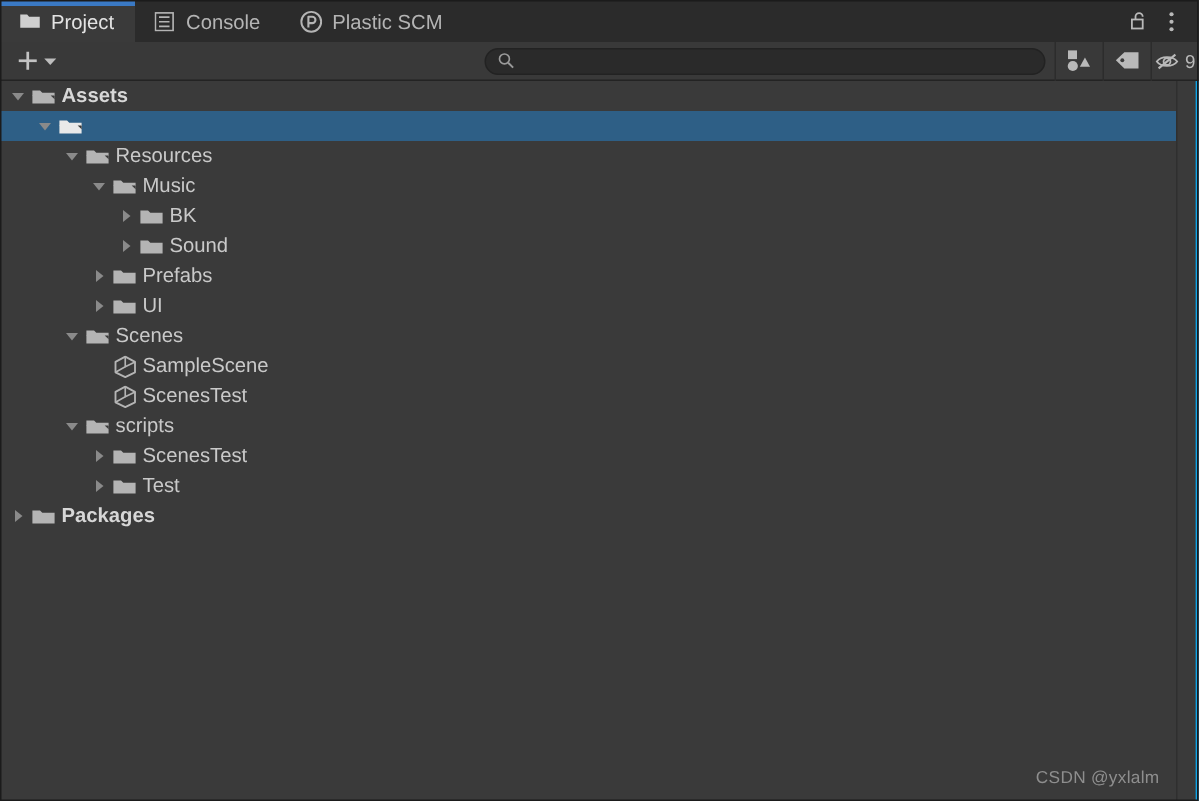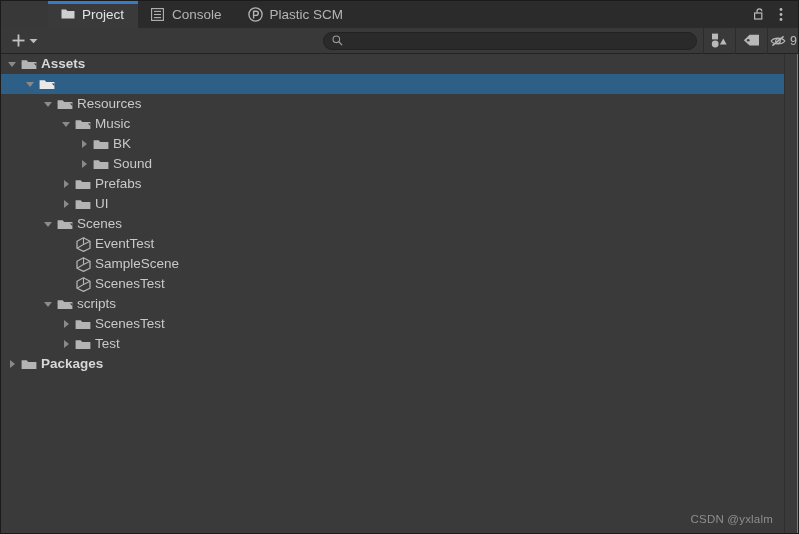--- a/index.html
+++ b/index.html
@@ -22,21 +22,20 @@
   }
 
   
   .tabbar {
     position: relative;
     height: 28px;
     background: #2b2b2b;
     display: flex;
     align-items: flex-end;
     flex: 0 0 28px;
-    margin-left: 48px;
   }
   .tab {
     height: 28px;
     display: flex;
     align-items: center;
     gap: 7px;
     padding: 0 14px 0 12px;
     font-size: 13.5px;
     color: #b4b4b4;
     position: relative;
@@ -455,48 +454,34 @@
           <span class="arrow none">
             <i></i>
           </span>
           <span class="ic">
             <svg width="15" height="15" viewBox="0 0 15 15">
               <path d="M7.5 0.8 L14 4.3 L14 11.2 L7.5 14.4 L1 11.2 L1 4.3 Z" fill="none" stroke="#b4b4b4" stroke-width="1.25" stroke-linejoin="round"></path>
               <path d="M7.5 0.8 L7.5 7.5 L1 11.2" fill="none" stroke="#b4b4b4" stroke-width="1.1"></path>
               <path d="M7.5 7.5 L14 4.3" fill="none" stroke="#b4b4b4" stroke-width="1.1"></path>
             </svg>
           </span>
-          <span class="lbl">EventTest</span>
+          <span class="lbl">SampleScene</span>
         </div>
         <div class="row">
           <span style="display:inline-block;width:58px;flex:0 0 58px;"></span>
           <span class="arrow none">
             <i></i>
           </span>
           <span class="ic">
             <svg width="15" height="15" viewBox="0 0 15 15">
               <path d="M7.5 0.8 L14 4.3 L14 11.2 L7.5 14.4 L1 11.2 L1 4.3 Z" fill="none" stroke="#b4b4b4" stroke-width="1.25" stroke-linejoin="round"></path>
               <path d="M7.5 0.8 L7.5 7.5 L1 11.2" fill="none" stroke="#b4b4b4" stroke-width="1.1"></path>
               <path d="M7.5 7.5 L14 4.3" fill="none" stroke="#b4b4b4" stroke-width="1.1"></path>
             </svg>
           </span>
-          <span class="lbl">SampleScene</span>
-        </div>
-        <div class="row">
-          <span style="display:inline-block;width:58px;flex:0 0 58px;"></span>
-          <span class="arrow none">
-            <i></i>
-          </span>
-          <span class="ic">
-            <svg width="15" height="15" viewBox="0 0 15 15">
-              <path d="M7.5 0.8 L14 4.3 L14 11.2 L7.5 14.4 L1 11.2 L1 4.3 Z" fill="none" stroke="#b4b4b4" stroke-width="1.25" stroke-linejoin="round"></path>
-              <path d="M7.5 0.8 L7.5 7.5 L1 11.2" fill="none" stroke="#b4b4b4" stroke-width="1.1"></path>
-              <path d="M7.5 7.5 L14 4.3" fill="none" stroke="#b4b4b4" stroke-width="1.1"></path>
-            </svg>
-          </span>
           <span class="lbl">ScenesTest</span>
         </div>
         <div class="row">
           <span style="display:inline-block;width:40px;flex:0 0 40px;"></span>
           <span class="arrow down">
             <i></i>
           </span>
           <span class="ic">
             <svg width="16" height="13" viewBox="0 0 16 13">
               <path d="M0.6 2.3 h5.1 l1.5 1.6 h8.2 v2.1 h-14.8 z" fill="#b4b4b4"></path>

